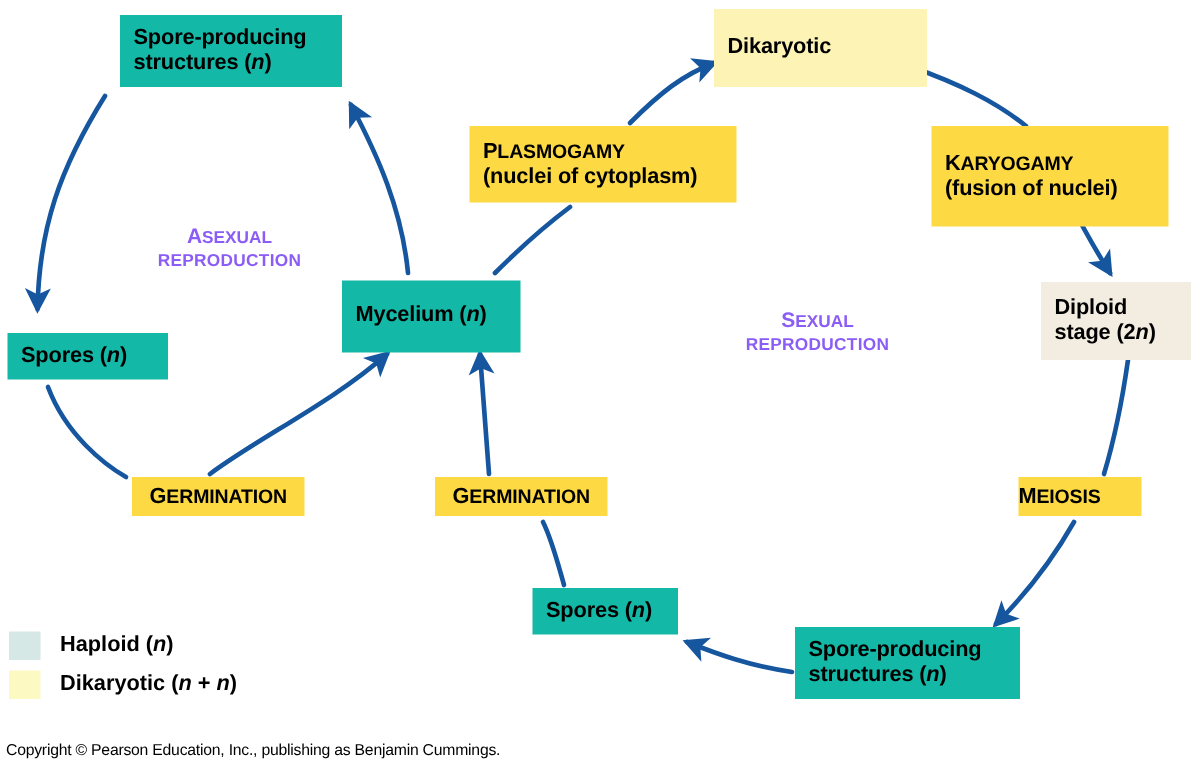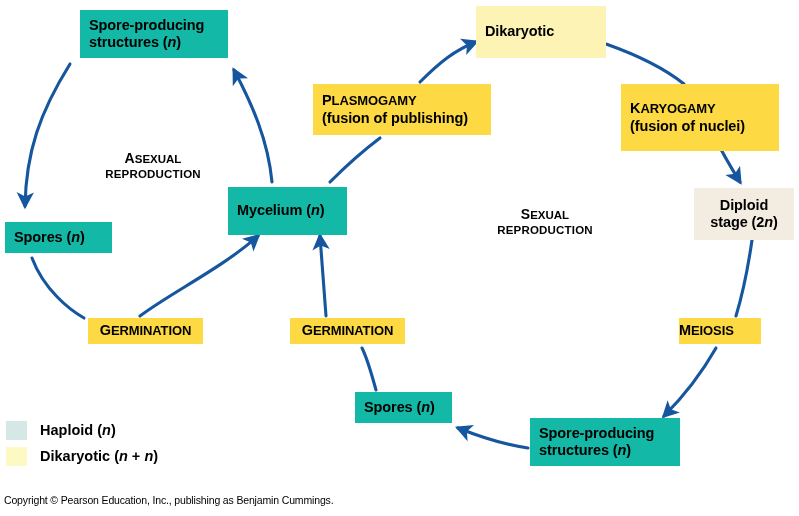--- a/index.html
+++ b/index.html
@@ -25,37 +25,37 @@
     line-height:17.5px;
     letter-spacing:-0.1px;
     white-space:nowrap;
     z-index:5;
   }
   .node .ln{display:block;}
   .pad{padding-left:9px;padding-right:9px;}
 
   .haploid{background:#14b8a6;}
   .dikaryotic{background:#fcf3b4;}
-  .diploid{background:#f3ece1;text-align:center;}
+  .diploid{background:#f3ece1;}
   .process{background:#fdd944;}
 
   
   .sc{font-weight:bold;display:inline;}
   .sc .big{font-size:14.5px;}
   .sc .sm{font-size:13px;}
 
   
   .it{font-style:italic;}
 
   
   .caption{
     position:absolute;
     text-align:center;
     font-weight:bold;
-    color:#000000;
+    color:#8b5cf6;
     line-height:15px;
     z-index:4;
   }
   .caption .l1{display:block;}
   .caption .l2{display:block;font-size:11.5px;letter-spacing:0.2px;}
   .caption .big{font-size:14px;}
   .caption .sm{font-size:11.5px;}
 
   
   #legend{position:absolute;left:6px;top:417px;z-index:6;}
@@ -119,41 +119,41 @@
   </div>
 
   <div class="node haploid pad" style="left:5px;top:222px;width:107px;height:31px;">
     <span class="ln">Spores (<span class="it">n</span>)</span>
   </div>
 
   <div class="node haploid pad" style="left:228px;top:187px;width:119px;height:48px;">
     <span class="ln">Mycelium (<span class="it">n</span>)</span>
   </div>
 
-  <div class="node dikaryotic pad" style="left:476px;top:6px;width:130px;height:52px;">
+  <div class="node dikaryotic pad" style="left:476px;top:6px;width:142px;height:52px;">
     <span class="ln">Dikaryotic</span>
   </div>
 
   <div class="node diploid pad" style="left:694px;top:188px;width:100px;height:52px;">
     <span class="ln">Diploid</span>
     <span class="ln">stage (2<span class="it">n</span>)</span>
   </div>
 
   <div class="node haploid pad" style="left:355px;top:392px;width:97px;height:31px;">
     <span class="ln">Spores (<span class="it">n</span>)</span>
   </div>
 
   <div class="node haploid pad" style="left:530px;top:418px;width:150px;height:48px;">
     <span class="ln">Spore-producing</span>
     <span class="ln">structures (<span class="it">n</span>)</span>
   </div>
 
   <div class="node process pad" style="left:313px;top:84px;width:178px;height:51px;">
     <span class="ln sc"><span class="big">P</span><span class="sm">LASMOGAMY</span></span>
-    <span class="ln">(fusion of publishing)</span>
+    <span class="ln">(nuclei of cytoplasm)</span>
   </div>
 
   <div class="node process pad" style="left:621px;top:84px;width:158px;height:67px;">
     <span class="ln sc"><span class="big">K</span><span class="sm">ARYOGAMY</span></span>
     <span class="ln">(fusion of nuclei)</span>
   </div>
 
   <div class="node process" style="left:679px;top:318px;width:82px;height:26px;align-items:flex-start;">
     <span class="ln sc"><span class="big">M</span><span class="sm">EIOSIS</span></span>
   </div>

